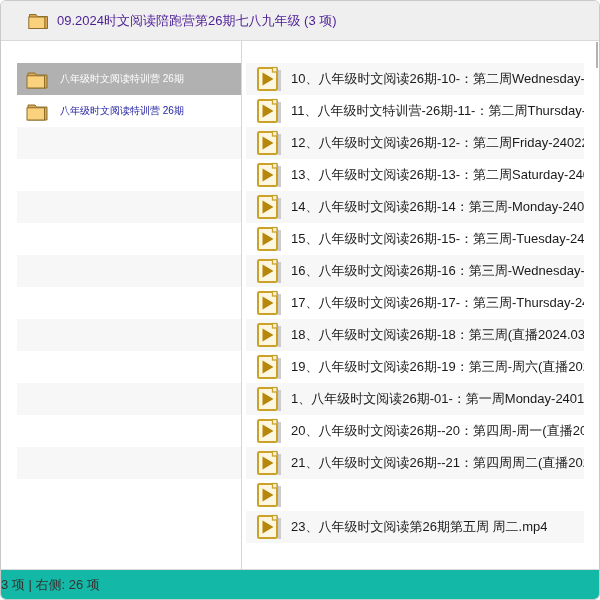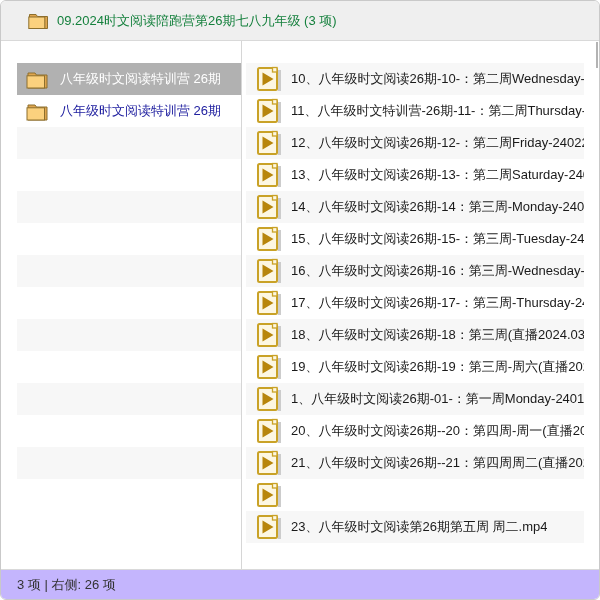--- a/index.html
+++ b/index.html
@@ -19,39 +19,39 @@
   .topbar {
     position: absolute; top: 0; left: 0; right: 0;
     height: 40px;
     background: #efefef;
     border-bottom: 1px solid #d9d9d9;
     display: flex; align-items: center;
     padding-left: 27px;
   }
   .topbar .icon-wrap { margin-right: 8px; display: flex; }
   .topbar .title {
-    font-size: 13px; color: #15803d;
+    font-size: 13px; color: #4c1d95;
     white-space: nowrap;
   }
 
   
   .content { position: absolute; top: 40px; left: 0; right: 0; bottom: 30px; background: #fff; }
 
   .left-panel {
     position: absolute; top: 0; left: 0; bottom: 0;
     width: 241px;
     border-right: 1px solid #d6d6d6;
     padding-top: 22px;
   }
   .left-row {
     margin-left: 16px;
     width: 224px; height: 32px;
     display: flex; align-items: center;
     padding-left: 9px;
-    font-size: 13px;
+    font-size: 10px;
     color: #2121a0;
     white-space: nowrap; overflow: hidden;
   }
   .left-row:nth-child(odd) { background: #f7f7f7; }
   .left-row.selected { background: #b1b1b1; color: #ffffff; }
   .left-row .icon-wrap { margin-right: 11px; display: flex; flex: 0 0 auto; }
 
   .right-panel {
     position: absolute; top: 0; left: 241px; right: 0; bottom: 0;
     padding-top: 22px;
@@ -73,24 +73,23 @@
   .scroll-thumb {
     position: absolute; top: 1px; right: 1px;
     width: 2px; height: 26px;
     background: #b3b3b3;
   }
 
   
   .statusbar {
     position: absolute; bottom: 0; left: 0; right: 0;
     height: 30px;
-    background: #c4b5fd;
+    background: #14b8a6;
     border-top: 1px solid #d9d9d9;
     display: flex; align-items: center;
-    padding-left: 16px;
     font-size: 13px; color: #333333;
   }
 
   svg { display: block; }
 </style>
 </head>
 <body>
 
 <div class="window">
 

